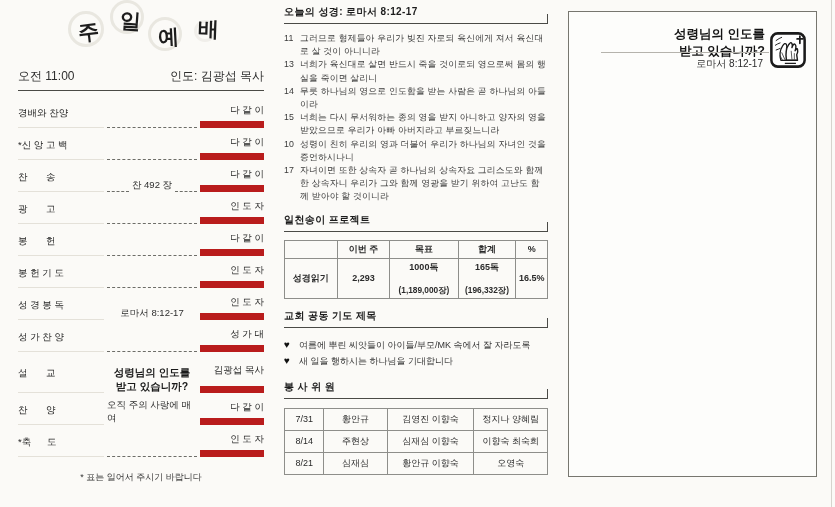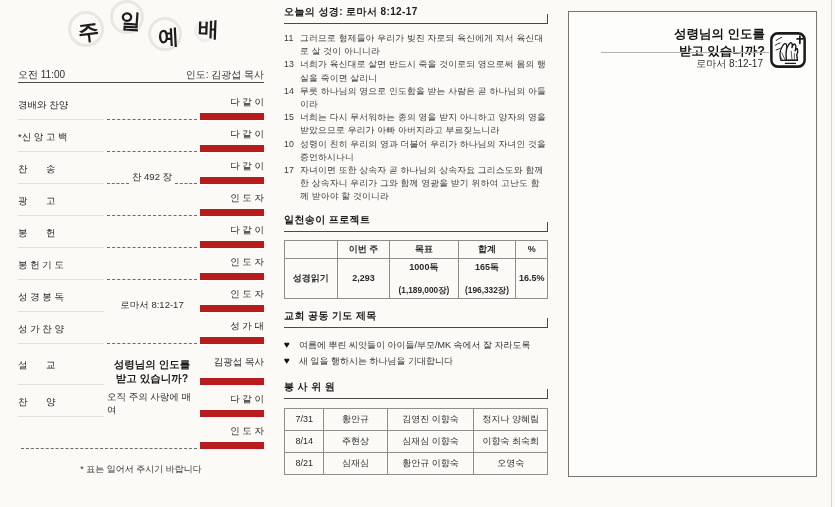--- a/index.html
+++ b/index.html
@@ -21,21 +21,21 @@
   .lc1 { left:102px; top:3px;  transform:rotate(4deg); }
   .lc2 { left:140px; top:19px; transform:rotate(-3deg); }
   .lc3 { left:180px; top:11px; transform:rotate(2deg); }
   .logo-ring { position:absolute; border:3px solid rgba(168,162,146,0.22); border-radius:50%; }
   .ring0 { left:50px;  top:7px;  width:36px; height:36px; }
   .ring1 { left:92px;  top:-4px; width:34px; height:34px; }
   .ring2 { left:130px; top:13px; width:34px; height:34px; }
   .ring3 { left:176px; top:16px; width:22px; height:22px; border-color:rgba(168,162,146,0.13); }
 
   .time-row { display:flex; justify-content:space-between; align-items:flex-end;
-    font-size:10px; border-bottom:1.4px solid #4a4a46; margin-top:6px; }
+    font-size:12px; padding-bottom:5px; border-bottom:1.4px solid #4a4a46; margin-top:6px; }
 
   .order { margin-top:8px; }
   .o-row { display:flex; align-items:stretch; min-height:29px; margin-bottom:3px; }
   .o-label { width:86px; font-size:9.5px; white-space:pre; display:flex; align-items:center;
     border-bottom:1px solid #e4e1d9; color:#262626; }
   .o-mid { flex:1; display:flex; align-items:flex-end; justify-content:center;
     font-size:9.5px; padding:0 3px; gap:3px; }
   .o-dash { flex:1; border-top:1.2px dashed #6d6d68; height:0; }
   .o-val { width:64px; font-size:9.5px; white-space:pre; display:flex; flex-direction:column;
     align-items:flex-end; justify-content:center; border-bottom:7px solid #b91c1c;
@@ -184,20 +184,21 @@
 
     <div class="o-row">
       <span class="o-label">찬       양</span>
       <span class="o-mid">
         <span>오직 주의 사랑에 매여</span>
       </span>
       <span class="o-val">다 같 이</span>
     </div>
 
     <div class="o-row">
+      <span class="o-label">*축      도</span>
       <span class="o-mid">
           <span class="o-dash"></span>
         </span>
       <span class="o-val">인 도 자</span>
     </div>
 
   </div>
 
   <div class="footnote">* 표는 일어서 주시기 바랍니다</div>
 </div>

